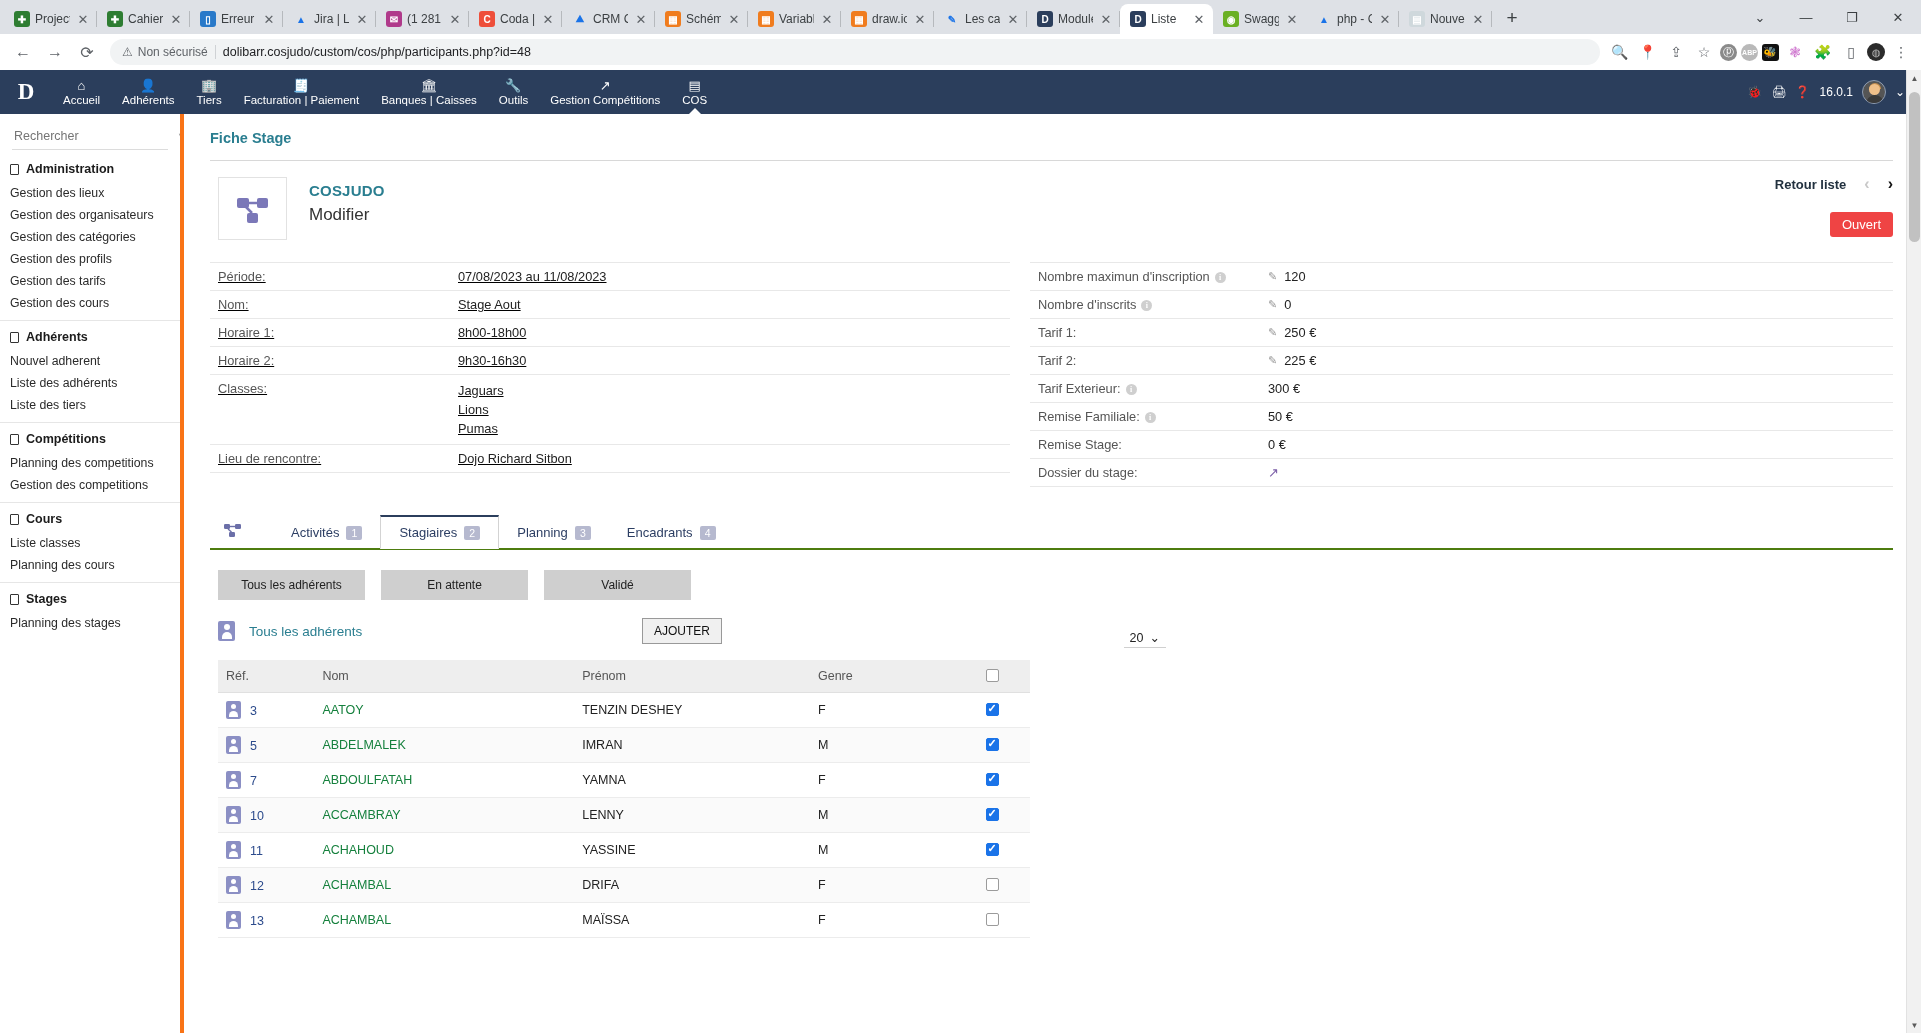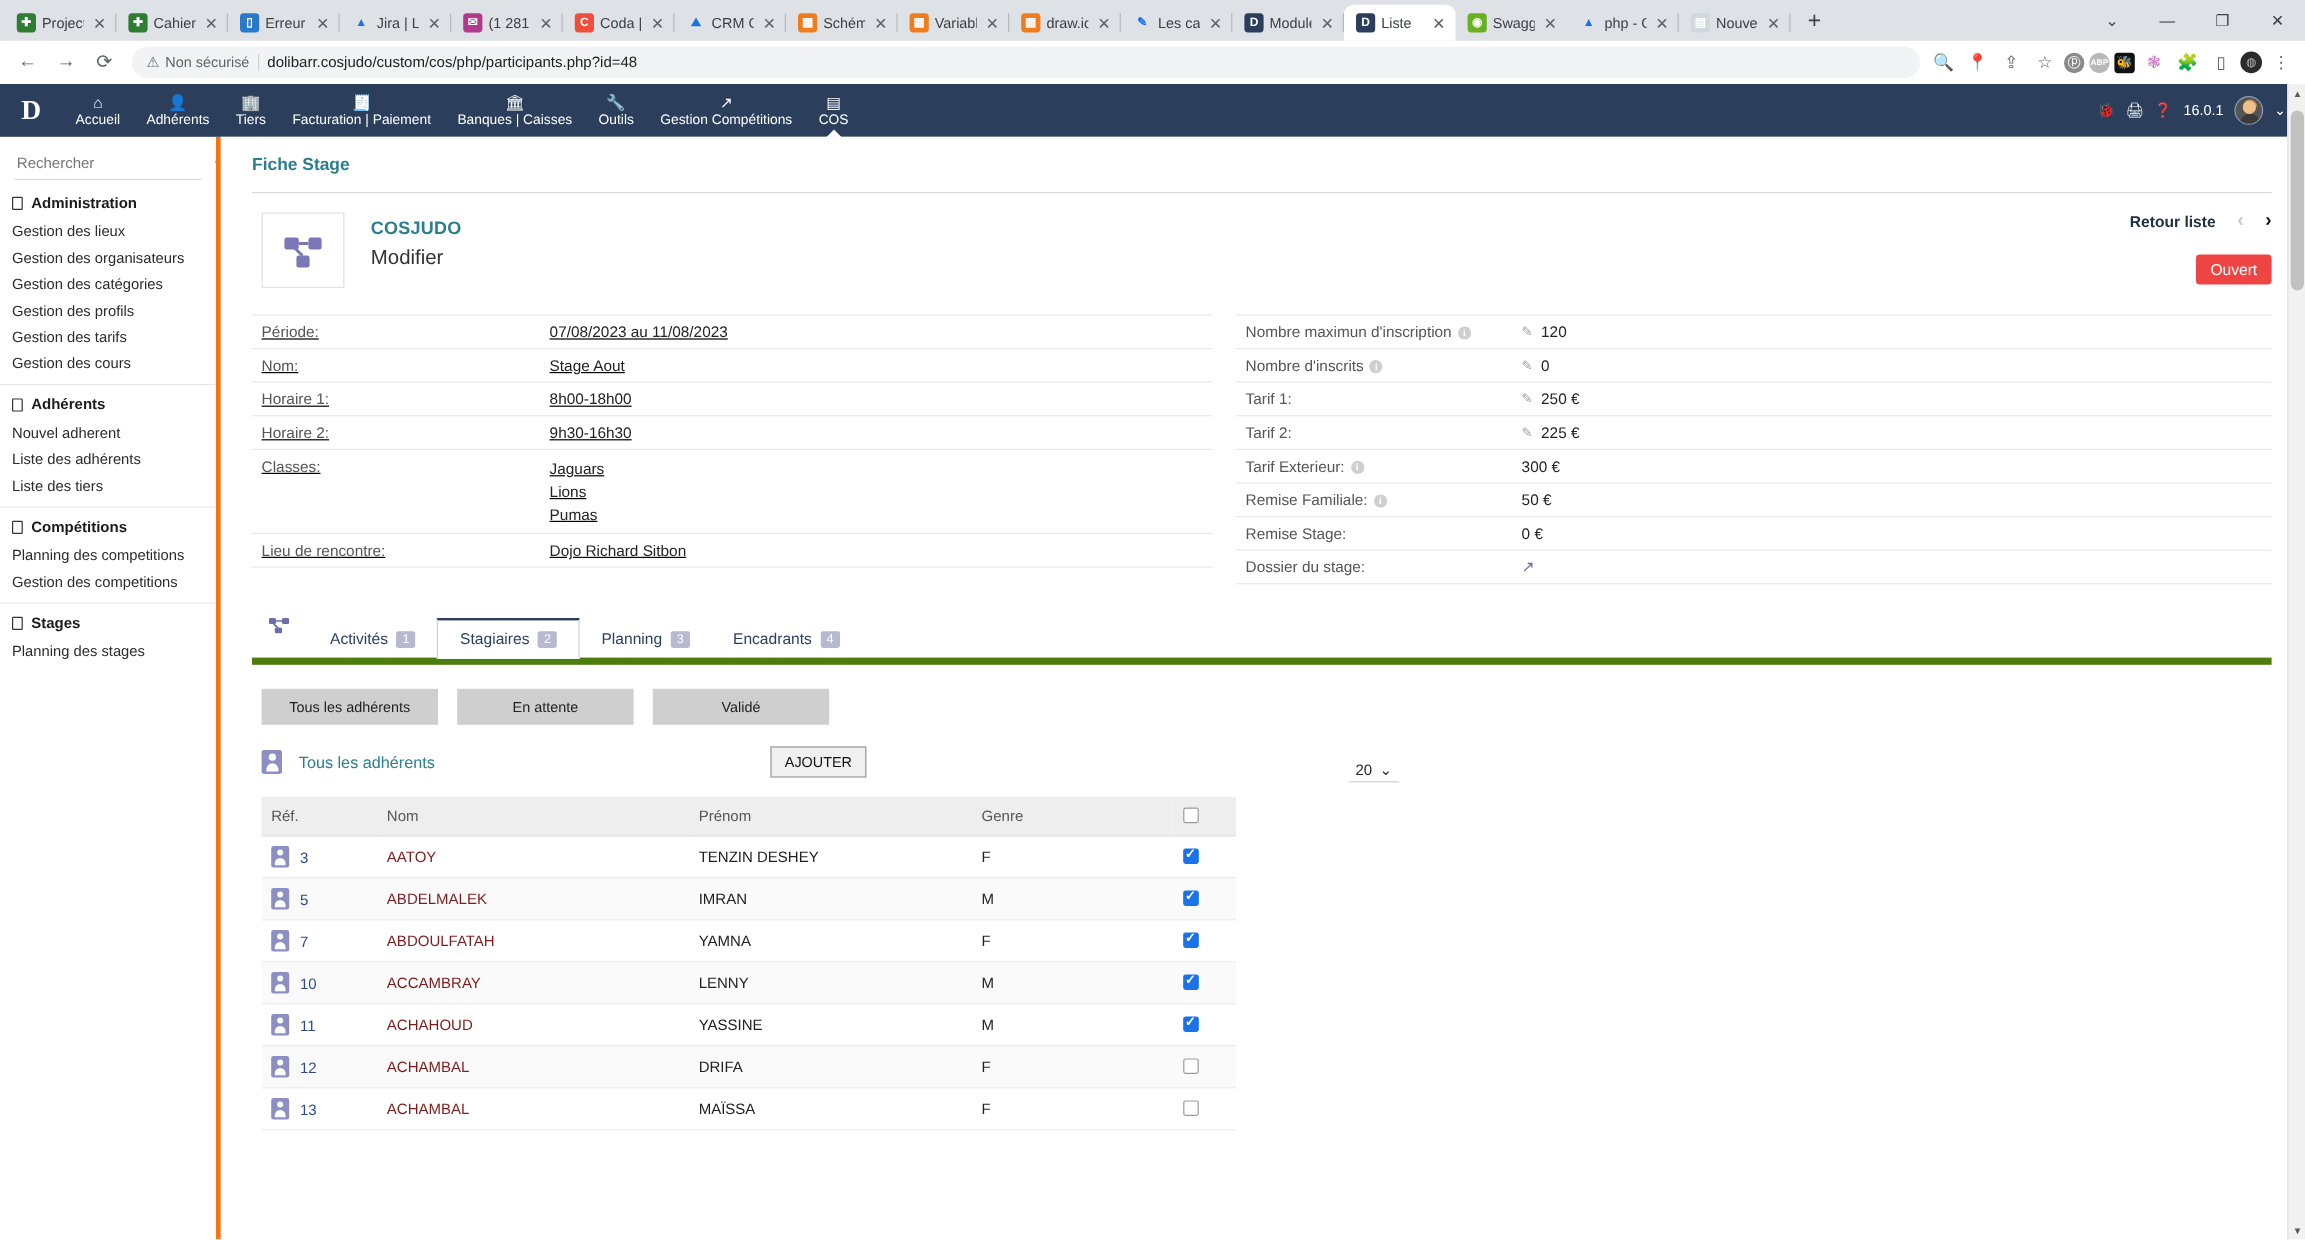--- a/index.html
+++ b/index.html
@@ -198,22 +198,22 @@
     background: #cfcfcf; color: #fff; font-size: 8px; line-height: 11px;
     text-align: center; font-weight: bold; vertical-align: middle;
     margin-left: 5px; font-family: "Liberation Serif", serif;
   }
   .pencil { color: #9a9a9a; font-size: 11px; margin-right: 7px; }
   .val-pad { display: flex; align-items: center; }
   .extlink { color: #7b5ea7; font-size: 13px; }
 
   
   .tabrow {
-    display: flex; align-items: flex-start; margin-top: 28px;
-    border-bottom: 6px solid #4d7c0f; padding-left: 8px; gap: 0;
+    display: flex; align-items: flex-end; margin-top: 28px;
+    border-bottom: 2px solid #4d7c0f; padding-left: 8px; gap: 16px;
   }
   .tabrow .leadicon { padding: 0 16px 8px 6px; color: #6b6fa8; font-size: 13px; }
   .stab {
     display: flex; align-items: center; gap: 7px; padding: 8px 18px;
     font-size: 13px; color: #2c3e63; position: relative; background: transparent;
   }
   .stab.active {
     border: 1px solid #d3d3d3; border-bottom-color: #fff;
     border-top: 2px solid #2b3e5c; background: #fff; margin-bottom: -1px;
   }
@@ -269,21 +269,21 @@
     border-bottom: 1px solid #ececec;
   }
   table.lst tr.odd td { background: #fafafa; }
   .c-ref { width: 92px; }
   .c-nom { width: 248px; }
   .c-pre { width: 225px; }
   .c-gen { width: 160px; }
   .c-chk { width: 50px; text-align: center; }
   td.c-chk, th.c-chk { text-align: left; padding-left: 10px; }
   .reflink { color: #2c4b8c; }
-  .namelink { color: #7f1d1d; }
+  .namelink { color: #15803d; }
   .rowicon {
     display: inline-block; width: 15px; height: 18px; background: #8b8fc4;
     border-radius: 2px; position: relative; vertical-align: -4px; margin-right: 9px;
   }
   .rowicon::before {
     content:""; position:absolute; width:5px;height:5px;border-radius:50%;
     background:#fff; left:5px; top:3px;
   }
   .rowicon::after {
     content:""; position:absolute; width:9px;height:6px;border-radius:5px 5px 0 0;
@@ -521,20 +521,28 @@
               <div class="menuitem">Liste des adhérents</div>
               <div class="menuitem">Liste des tiers</div>
             </div>
             <div class="menugroup">
               <div class="menuhead">
                 <span class="doc"></span>
                 <span>Compétitions</span>
               </div>
               <div class="menuitem">Planning des competitions</div>
               <div class="menuitem">Gestion des competitions</div>
+            </div>
+            <div class="menugroup">
+              <div class="menuhead">
+                <span class="doc"></span>
+                <span>Cours</span>
+              </div>
+              <div class="menuitem">Liste classes</div>
+              <div class="menuitem">Planning des cours</div>
             </div>
             <div class="menugroup">
               <div class="menuhead">
                 <span class="doc"></span>
                 <span>Stages</span>
               </div>
               <div class="menuitem">Planning des stages</div>
             </div>
           </div>
       </div>

